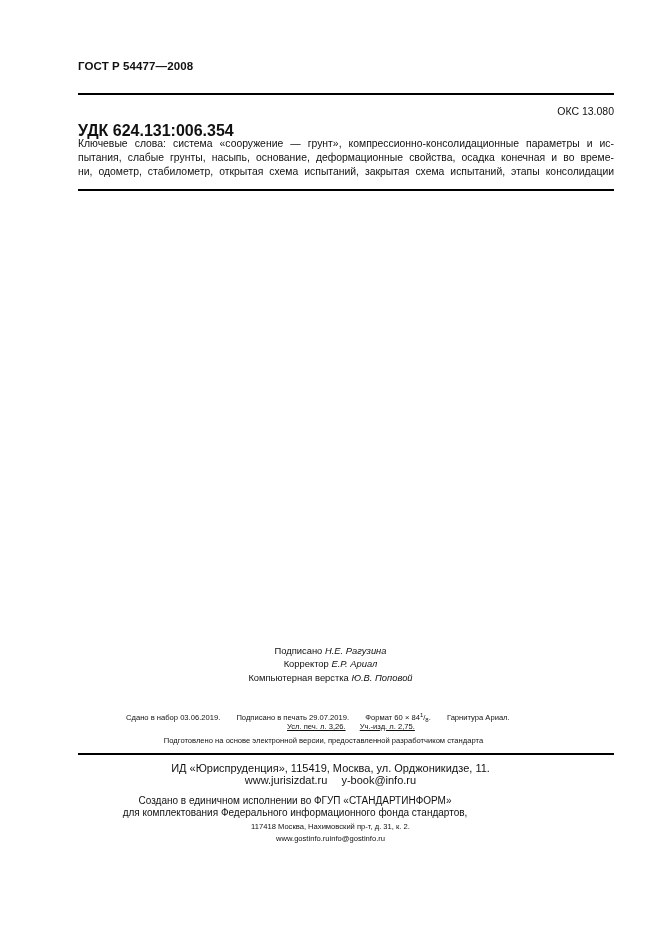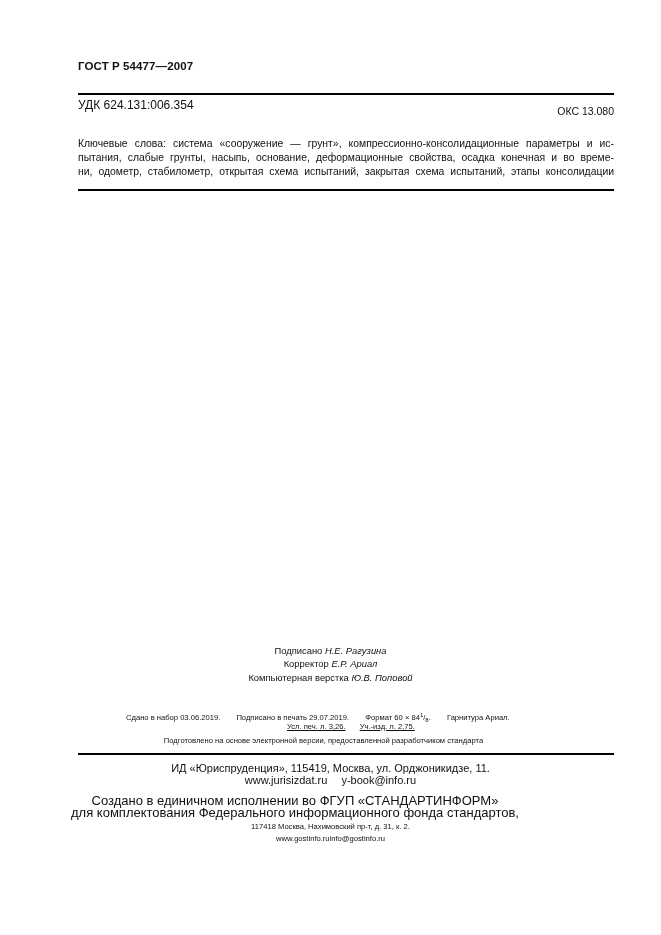--- a/index.html
+++ b/index.html
@@ -6,46 +6,46 @@
     body {
       width: 661px; height: 935px; position: relative; overflow: hidden;
       font-family: "Liberation Sans", sans-serif; color: #111;
     }
     .abs { position: absolute; }
     .doc-code { left: 78px; top: 60px; font-size: 11.5px; font-weight: bold; letter-spacing: 0.1px; }
     .rule { position: absolute; left: 78px; width: 536px; height: 2px; background: #000; }
     .rule.top { top: 93px; }
     .rule.mid { top: 189px; }
     .rule.bottom { top: 753px; }
-    .udk { left: 78px; top: 98px; font-size: 12px; }
+    .udk { left: 78px; top: 122px; font-size: 16px; font-weight: bold; }
     .oks { right: 47px; top: 105px; font-size: 10.5px; text-align: right; }
     .keywords {
       left: 78px; top: 137px; width: 536px; font-size: 10.4px; line-height: 14.2px;
       text-align: justify;
     }
     .keywords .kwline { display: block; text-align: justify; text-align-last: justify; white-space: nowrap; }
     .credits { left: 0; width: 661px; top: 644px; text-align: center; font-size: 9.4px; line-height: 13.4px; }
     .credits i { font-style: italic; }
     .print-info { left: 0; width: 661px; top: 709px; font-size: 7.6px; line-height: 13px; }
     .print-info .row1 { position: absolute; left: 126px; top: 0; white-space: nowrap; }
     .print-info .row1 span { margin-right: 14px; }
     .print-info .row2 { position: absolute; left: 287px; top: 11px; white-space: nowrap; }
     .print-info .row2 span { margin-right: 12px; text-decoration: underline; }
     sup.frac { font-size: 6px; vertical-align: 3px; }
     sub.frac { font-size: 6px; vertical-align: -2px; }
     .prepared { left: 0; width: 647px; top: 736px; text-align: center; font-size: 7.6px; }
     .publisher { left: 0; width: 661px; top: 762px; text-align: center; font-size: 11px; line-height: 12px; }
     .publisher .gap { margin-left: 14px; }
-    .creator { left: 0; width: 590px; top: 795px; text-align: center; font-size: 13px; line-height: 12px; }
+    .creator { left: 0; width: 590px; top: 795px; text-align: center; font-size: 10px; line-height: 12px; }
     .creator-addr { left: 0; width: 661px; top: 821px; text-align: center; font-size: 7.6px; line-height: 11.5px; }
   </style>
 </head>
 <body>
 
-<div class="abs doc-code">ГОСТ Р 54477—2007</div>
+<div class="abs doc-code">ГОСТ Р 54477—2008</div>
 
 <div class="rule top"></div>
 
 <div class="abs udk">УДК 624.131:006.354</div>
 <div class="abs oks">ОКС 13.080</div>
 
 <div class="abs keywords">
   <span class="kwline">Ключевые слова: система «сооружение — грунт», компрессионно-консолидационные параметры и ис-</span>
   <span class="kwline">пытания, слабые грунты, насыпь, основание, деформационные свойства, осадка конечная и во време-</span>
   <span class="kwline">ни, одометр, стабилометр, открытая схема испытаний, закрытая схема испытаний, этапы консолидации</span>

